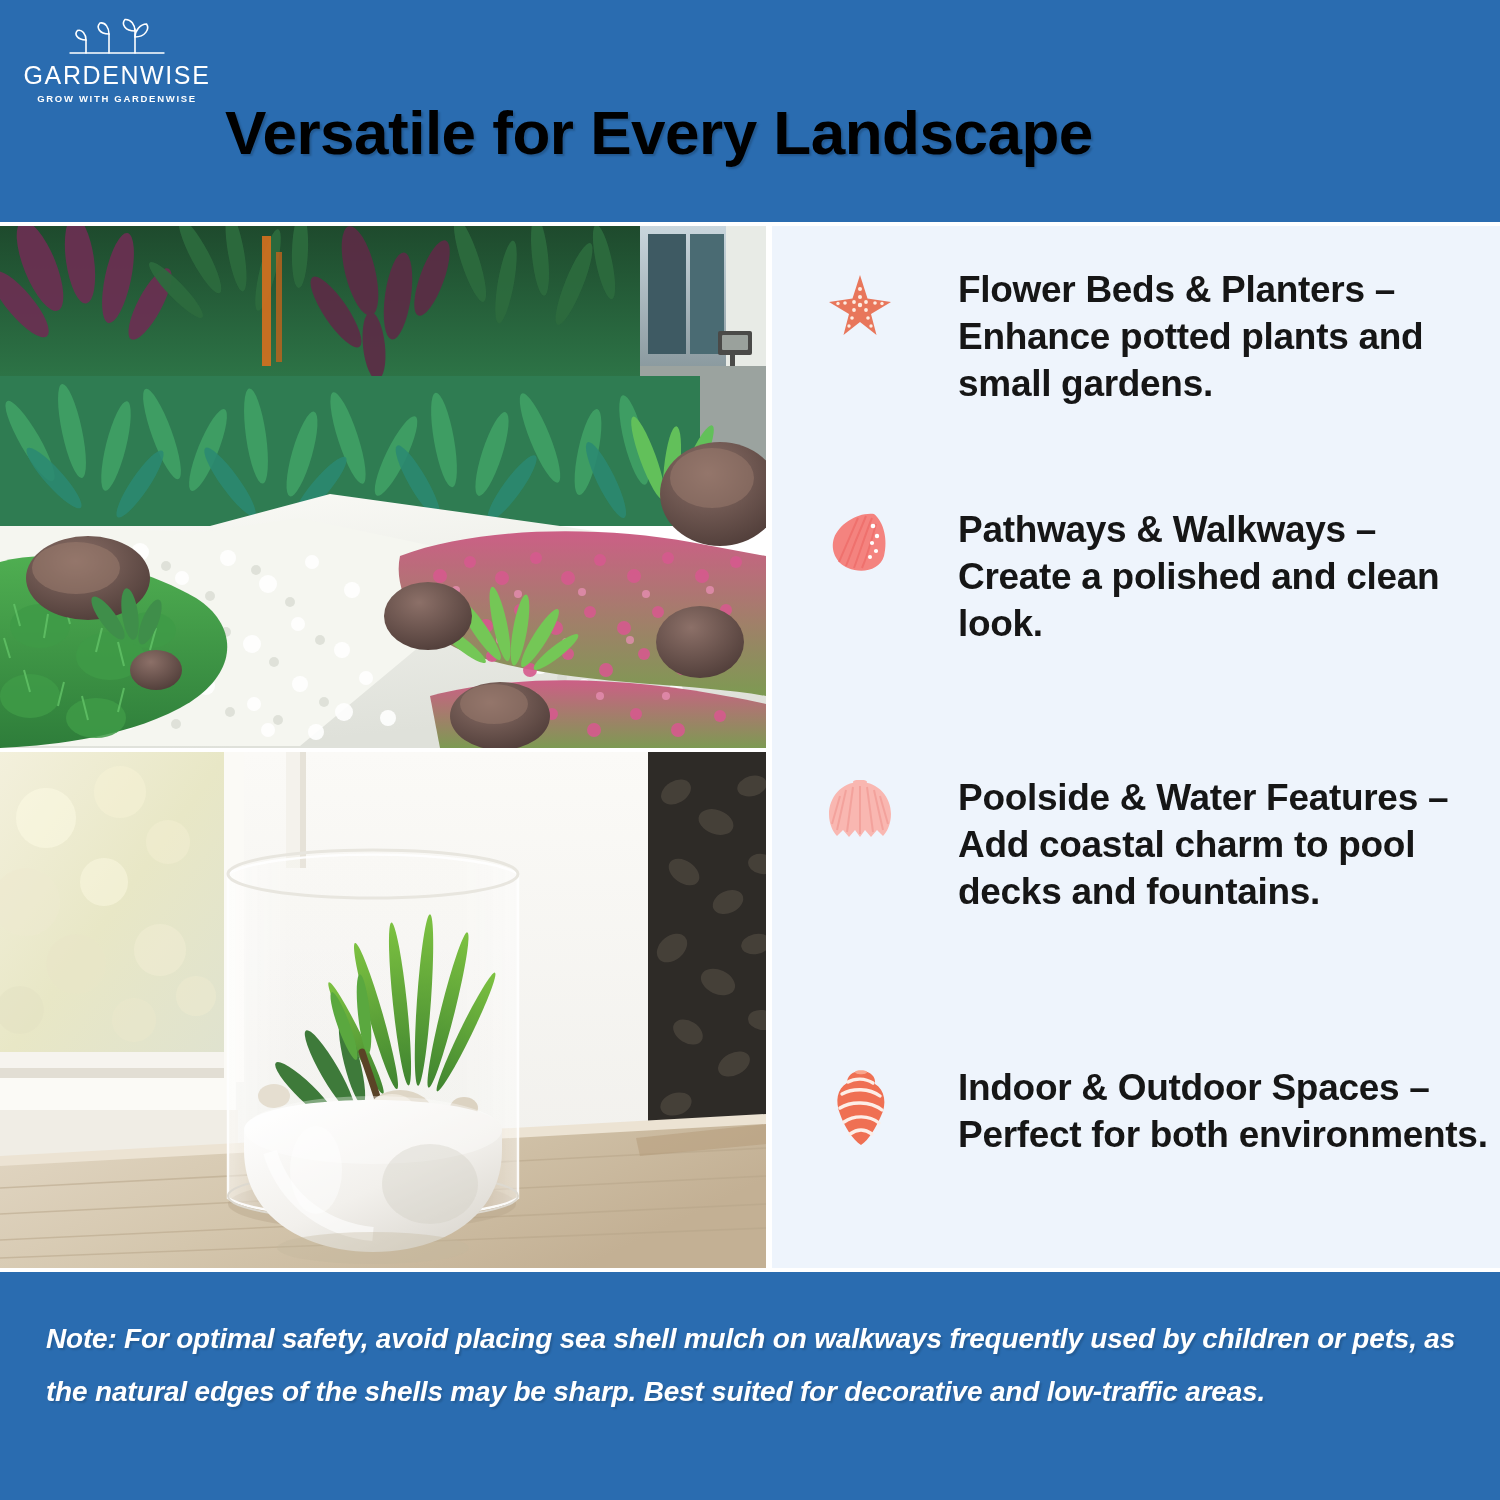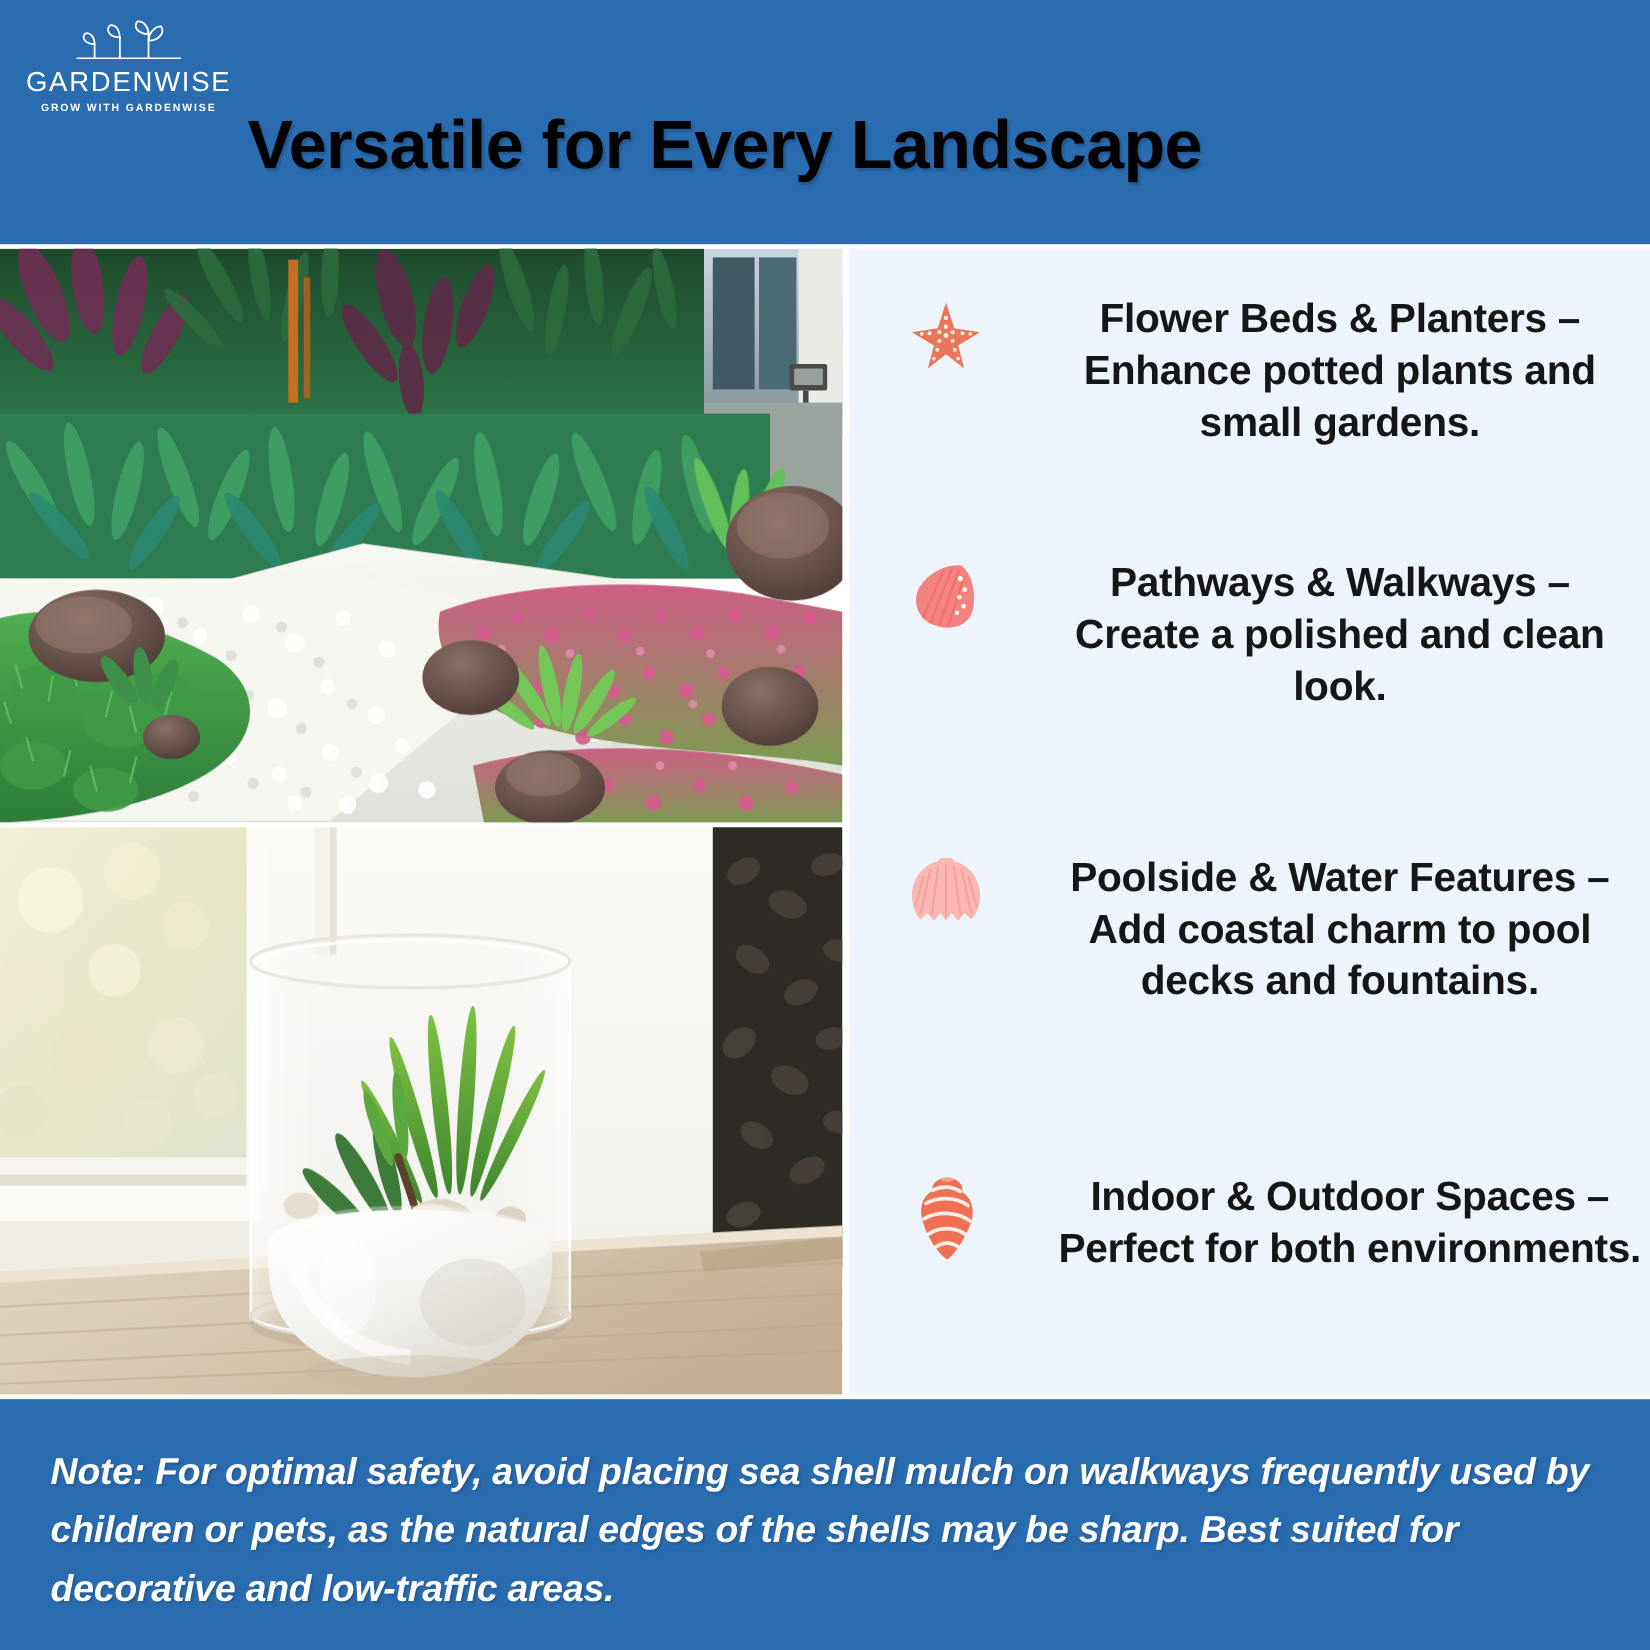--- a/index.html
+++ b/index.html
@@ -51,32 +51,32 @@
     background:#eef4fc;
   }
   .bullet{position:absolute;display:flex;left:52px;width:672px;}
   .b1{top:40px;} .b2{top:280px;} .b3{top:548px;} .b4{top:838px;}
   .bullet .icon-wrap{
     width:72px;min-width:72px;height:78px;display:flex;
     align-items:flex-start;justify-content:center;padding-top:6px;
   }
   .bullet .btext{
     margin-left:62px;color:#161616;font-size:37px;font-weight:700;
-    line-height:47px;letter-spacing:-0.3px;width:520px;text-align:center;
+    line-height:47px;letter-spacing:-0.3px;width:520px;
   }
   .b4 .btext{width:540px;}
 
   
   .footer{
     position:absolute;left:0;top:1272px;width:1500px;height:228px;
     background:#2a6cb0;
   }
   .footer-note{
     position:absolute;left:46px;top:40px;width:1420px;
-    color:#ffffff;font-size:34px;font-weight:700;font-style:italic;
+    color:#ffffff;font-size:28px;font-weight:700;font-style:italic;
     line-height:53px;letter-spacing:-0.2px;
     text-shadow:2px 2px 2px rgba(0,0,0,0.15);
   }
 </style>
 </head>
 <body>
 
 <div class="page">
 
   <div class="header">

